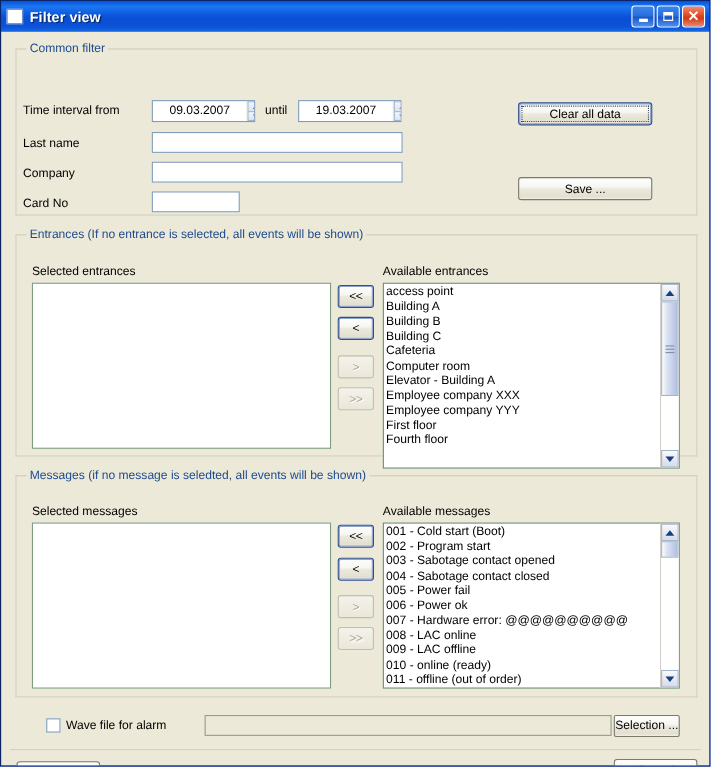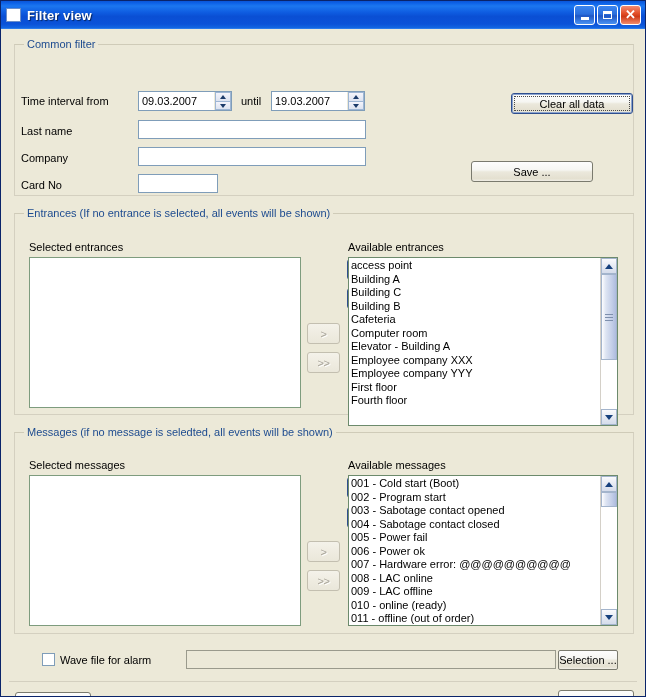--- a/index.html
+++ b/index.html
@@ -158,21 +158,21 @@
     background: #FFFFFF;
     border: 1px solid #7F9DB9;
     display: flex;
     align-items: stretch;
     overflow: hidden;
   }
   .datefield .dval {
     flex: 1 1 auto;
     font-size: 11px;
     line-height: 16px;
-    padding: 1px 3px;
+    padding: 1px 15px;
     color: #000;
     white-space: nowrap;
   }
   .spinner {
     width: 16px;
     flex: 0 0 16px;
     display: flex;
     flex-direction: column;
     border-left: 1px solid #ECE9D8;
   }
@@ -207,21 +207,20 @@
     color: #000;
     display: flex;
     align-items: center;
     justify-content: center;
     white-space: nowrap;
     user-select: none;
   }
   .btn.default {
     border: 1px solid #2F4F8F;
     box-shadow: inset 0 0 0 1px #8CA4CE;
-    margin-left: 40px;
   }
   .btn.default .focusrect {
     position: absolute;
     left: 2px; right: 2px; top: 2px; bottom: 2px;
     border: 1px dotted #4a4a4a;
     pointer-events: none;
   }
   .btn.disabled {
     color: #A7A398;
     border-color: #C3BFB0;
@@ -424,22 +423,22 @@
     </div>
     <div class="btn arrowbtn disabled" style="left:306px; top:323px; width:33px; height:21px;">
       <span>&gt;&gt;</span>
     </div>
 
     <div class="lbl" style="left:347px; top:212px;">Available entrances</div>
     <div class="listbox" style="left:347px; top:228px; width:270px; height:169px;">
       <div class="list-items">
           <div class="list-item">access point</div>
           <div class="list-item">Building A</div>
+          <div class="list-item">Building B</div>
           <div class="list-item">Building C</div>
-          <div class="list-item">Building B</div>
           <div class="list-item">Cafeteria</div>
           <div class="list-item">Computer room</div>
           <div class="list-item">Elevator - Building A</div>
           <div class="list-item">Employee company XXX</div>
           <div class="list-item">Employee company YYY</div>
           <div class="list-item">First floor</div>
           <div class="list-item">Fourth floor</div>
         </div>
       <div class="vscroll">
         <div class="sb-btn">

